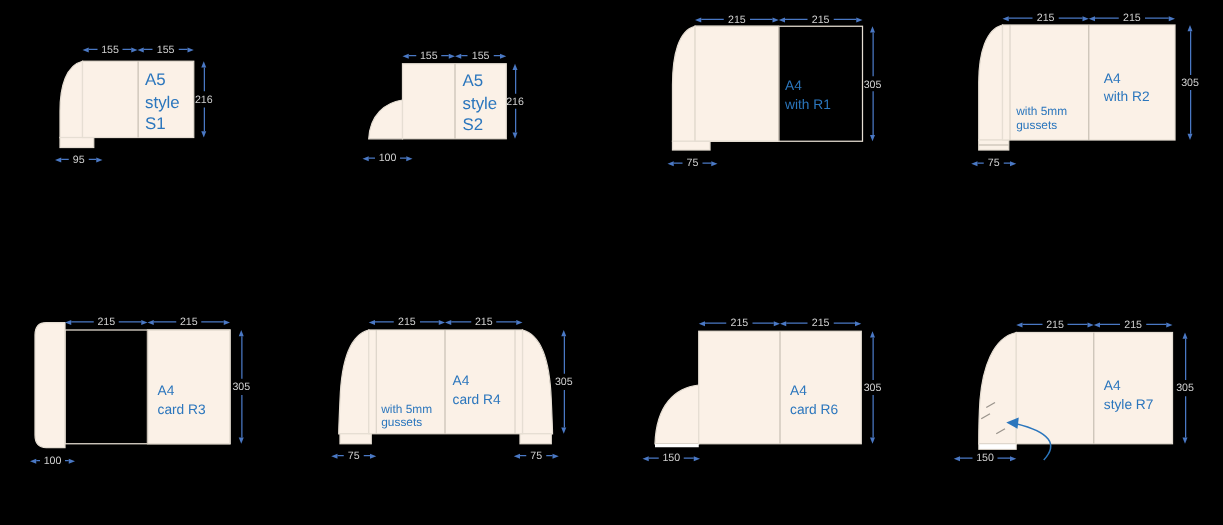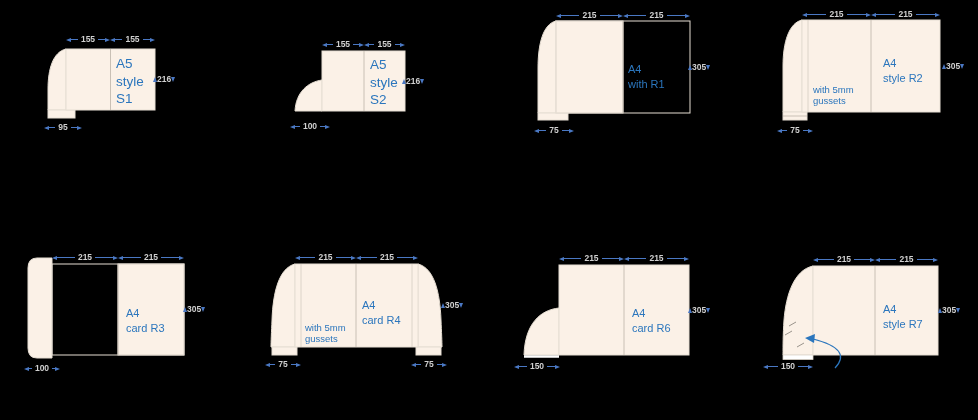--- a/index.html
+++ b/index.html
@@ -14,28 +14,28 @@
   .hollow{fill:none;stroke:#e6ded3;stroke-width:1}
   .fold{stroke:#c9c0b5;stroke-width:1}
   .gusset{stroke:#d6cec3;stroke-width:0.8}
   .white-strip{stroke:#ffffff;stroke-width:2.5}
   .slot{stroke:#9a948c;stroke-width:1;fill:none}
   .ann-arrow{stroke:#2b76bd;fill:none;stroke-width:1.2}
   .ann-head{fill:#2b76bd}
 
   
   .hdim{position:absolute;display:flex;align-items:center;height:9px}
-  .vdim{position:absolute;display:flex;flex-direction:row;align-items:center;width:20px}
+  .vdim{position:absolute;display:flex;flex-direction:column;align-items:center;width:20px}
   .lh{flex:1;height:1px;background:#4a78c4;min-width:2px}
   .lv{flex:1;width:1px;background:#4a78c4;min-height:2px}
   i.tL{width:0;height:0;border-top:2px solid transparent;border-bottom:2px solid transparent;border-right:5px solid #4a78c4}
   i.tR{width:0;height:0;border-top:2px solid transparent;border-bottom:2px solid transparent;border-left:5px solid #4a78c4}
   i.tU{width:0;height:0;border-left:2px solid transparent;border-right:2px solid transparent;border-bottom:5px solid #4a78c4}
   i.tD{width:0;height:0;border-left:2px solid transparent;border-right:2px solid transparent;border-top:5px solid #4a78c4}
-  b.dt{font-weight:bold;font-size:8.5px;color:#d0d0d0;line-height:1;padding:0 3px;white-space:nowrap}
+  b.dt{font-weight:normal;font-size:8.5px;color:#d0d0d0;line-height:1;padding:0 3px;white-space:nowrap}
   .vdim b.dt{padding:2px 0}
 
   
   .flabel{position:absolute;color:#2b76bd;line-height:1.3;white-space:nowrap}
   .flabel.a5{font-size:13.5px}
   .flabel.a4{font-size:11px;line-height:1.35}
   .note{position:absolute;color:#2b76bd;font-size:9.5px;line-height:1.2;white-space:nowrap}
   .caption{position:absolute;color:#2b76bd;font-size:10.5px;line-height:1.25;text-align:center}
 </style>
 </head>
@@ -202,21 +202,21 @@
       <b class="dt">75</b>
       <i class="lh"></i>
       <i class="tR"></i>
   </div>
   <div class="note" style="left:38px;top:76px">
     <div>with 5mm</div>
       <div>gussets</div>
   </div>
   <div class="flabel a4" style="left:108px;top:48px">
     <div>A4</div>
-      <div>style R2</div>
+      <div>with R2</div>
   </div>
 </div>
 
 <div class="diagram" style="left:20px;top:250px;width:200px;height:135px">
   <svg width="200" height="135">
     <path class="cream" d="M32,8 L17,8 Q8,8 8,18 L8,98 Q8,108 17,108 L32,108 Z"></path>
     <rect class="cream" x="98" y="14" width="66" height="91"></rect>
     <rect class="hollow" x="32" y="14" width="132" height="91"></rect>
     <line class="fold" x1="98" y1="14" x2="98" y2="105"></line>
   </svg>

